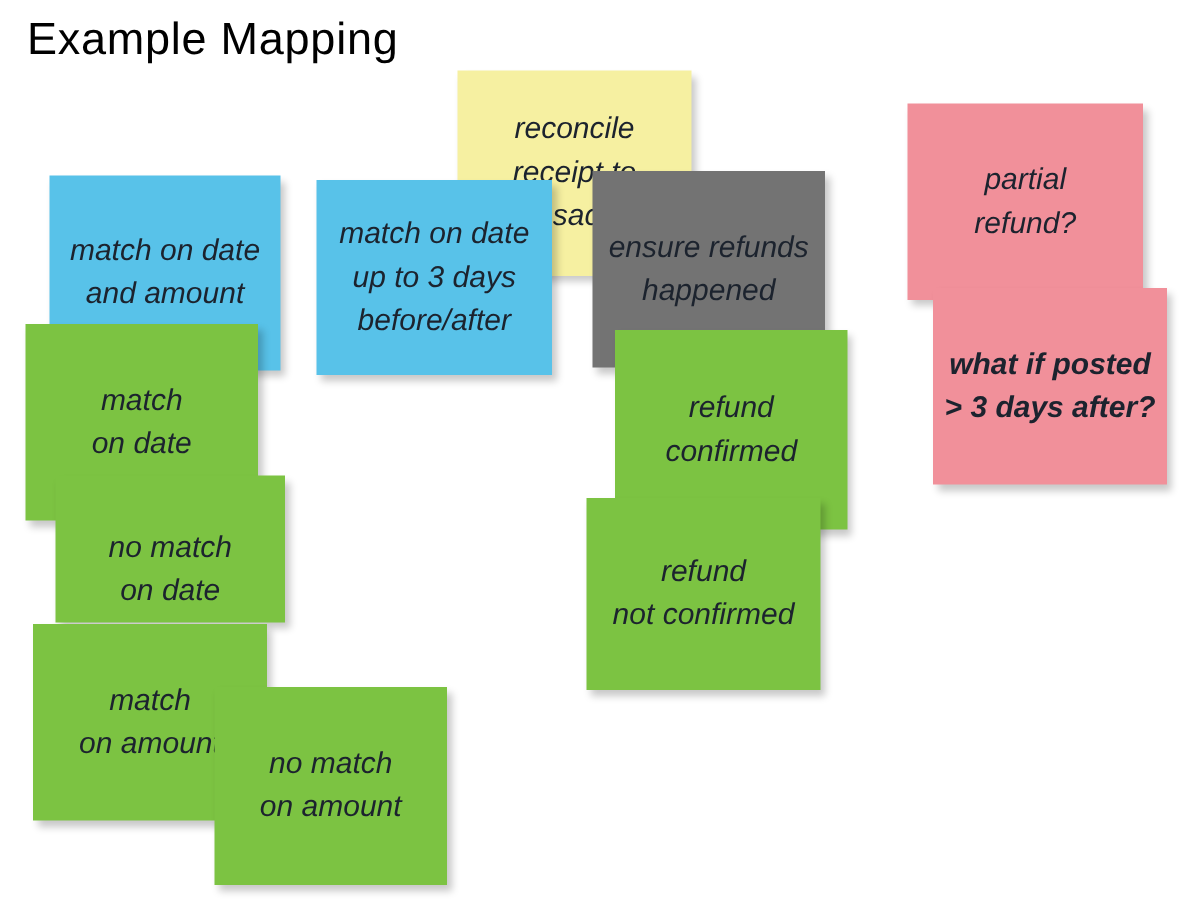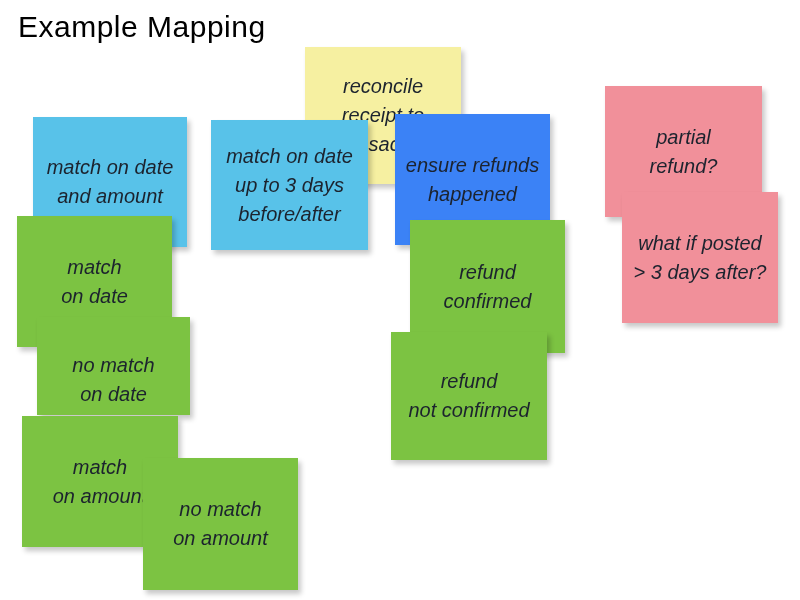--- a/index.html
+++ b/index.html
@@ -64,31 +64,31 @@
     <span class="note-text">match on date
 and amount</span>
   </div>
 
   <div class="note" style="left: 211px; top: 120px; width: 157px; height: 130px; z-index: 2; background: rgb(88, 194, 233);">
     <span class="note-text">match on date
 up to 3 days
 before/after</span>
   </div>
 
-  <div class="note" style="left: 395px; top: 114px; width: 155px; height: 131px; z-index: 2; background: #3b82f6;">
+  <div class="note" style="left: 395px; top: 114px; width: 155px; height: 131px; z-index: 2; background: #737373;">
     <span class="note-text">ensure refunds
 happened</span>
   </div>
 
-  <div class="note" style="left: 605px; top: 69px; width: 157px; height: 131px; z-index: 2; background: rgb(241, 144, 154); margin-top: 17px;">
+  <div class="note" style="left: 605px; top: 69px; width: 157px; height: 131px; z-index: 2; background: rgb(241, 144, 154);">
     <span class="note-text">partial
 refund?</span>
   </div>
 
-  <div class="note" style="left: 622px; top: 192px; width: 156px; height: 131px; z-index: 3; background: rgb(241, 144, 154);">
+  <div class="note" style="left: 622px; top: 192px; width: 156px; height: 131px; z-index: 3; background: rgb(241, 144, 154); font-weight: bold;">
     <span class="note-text">what if posted
 &gt; 3 days after?</span>
   </div>
 
   <div class="note" style="left: 17px; top: 216px; width: 155px; height: 131px; z-index: 3; background: rgb(124, 195, 66);">
     <span class="note-text">match
 on date</span>
   </div>
 
   <div class="note" style="left: 37px; top: 317px; width: 153px; height: 98px; z-index: 4; padding-top: 28px; background: rgb(124, 195, 66);">

